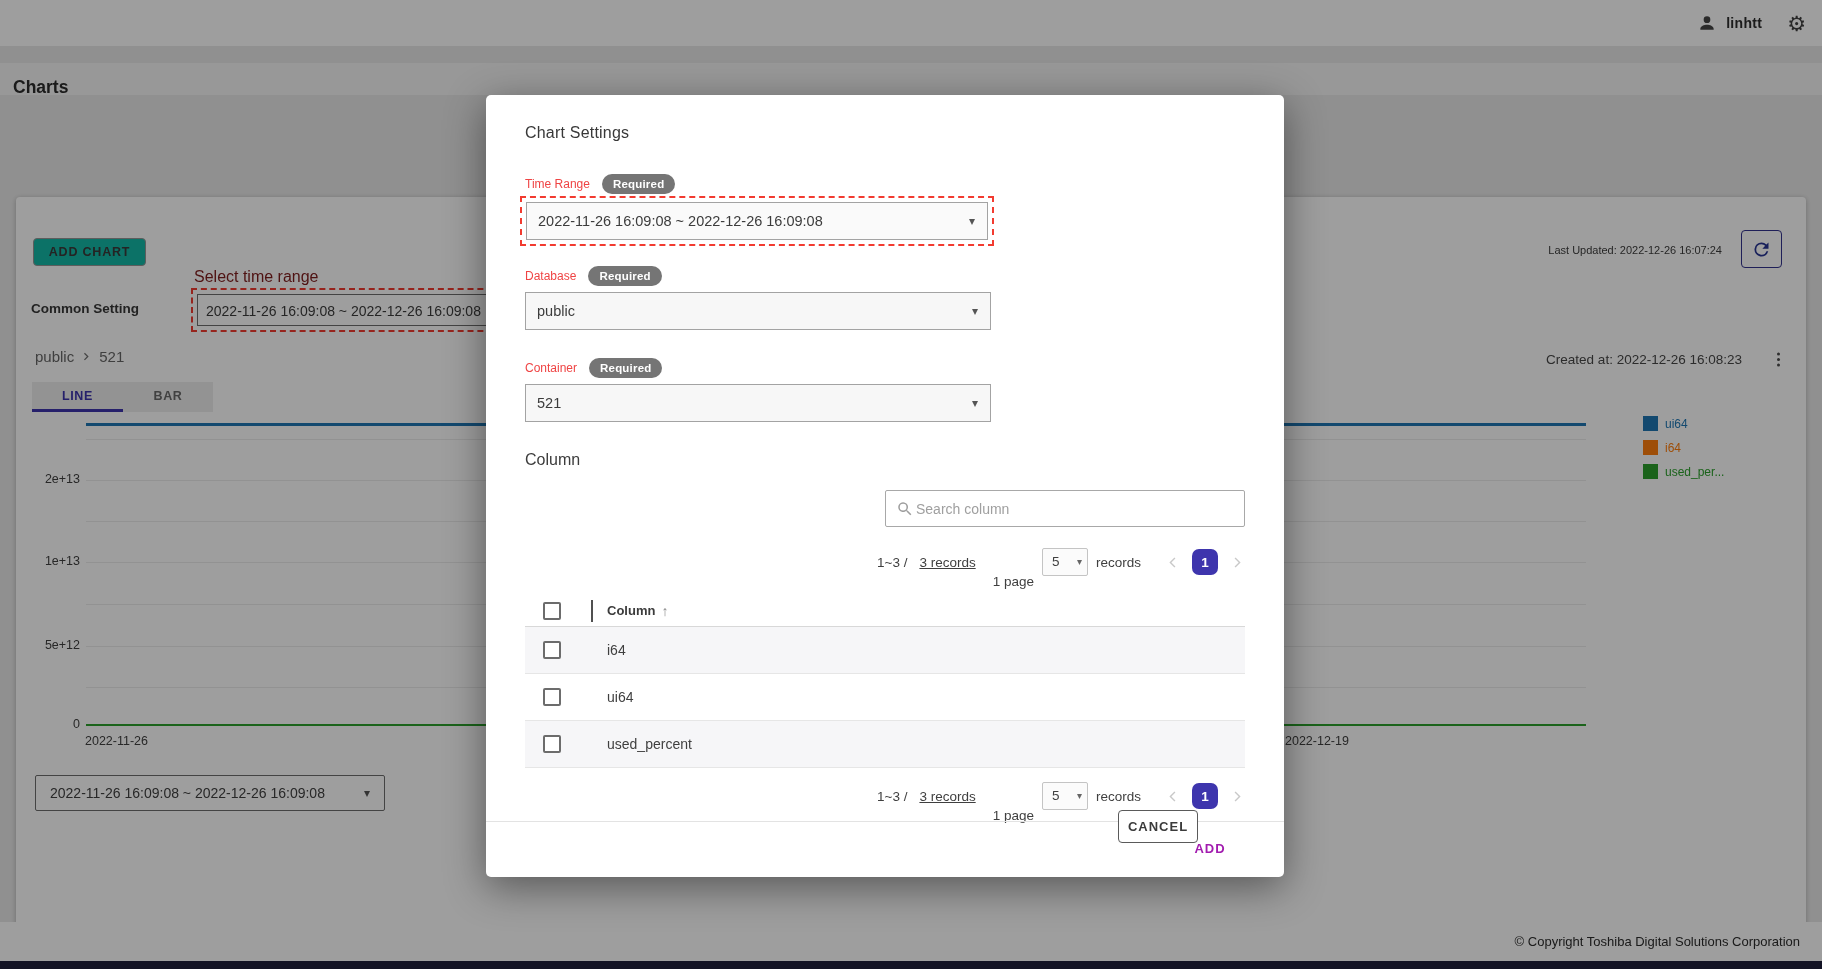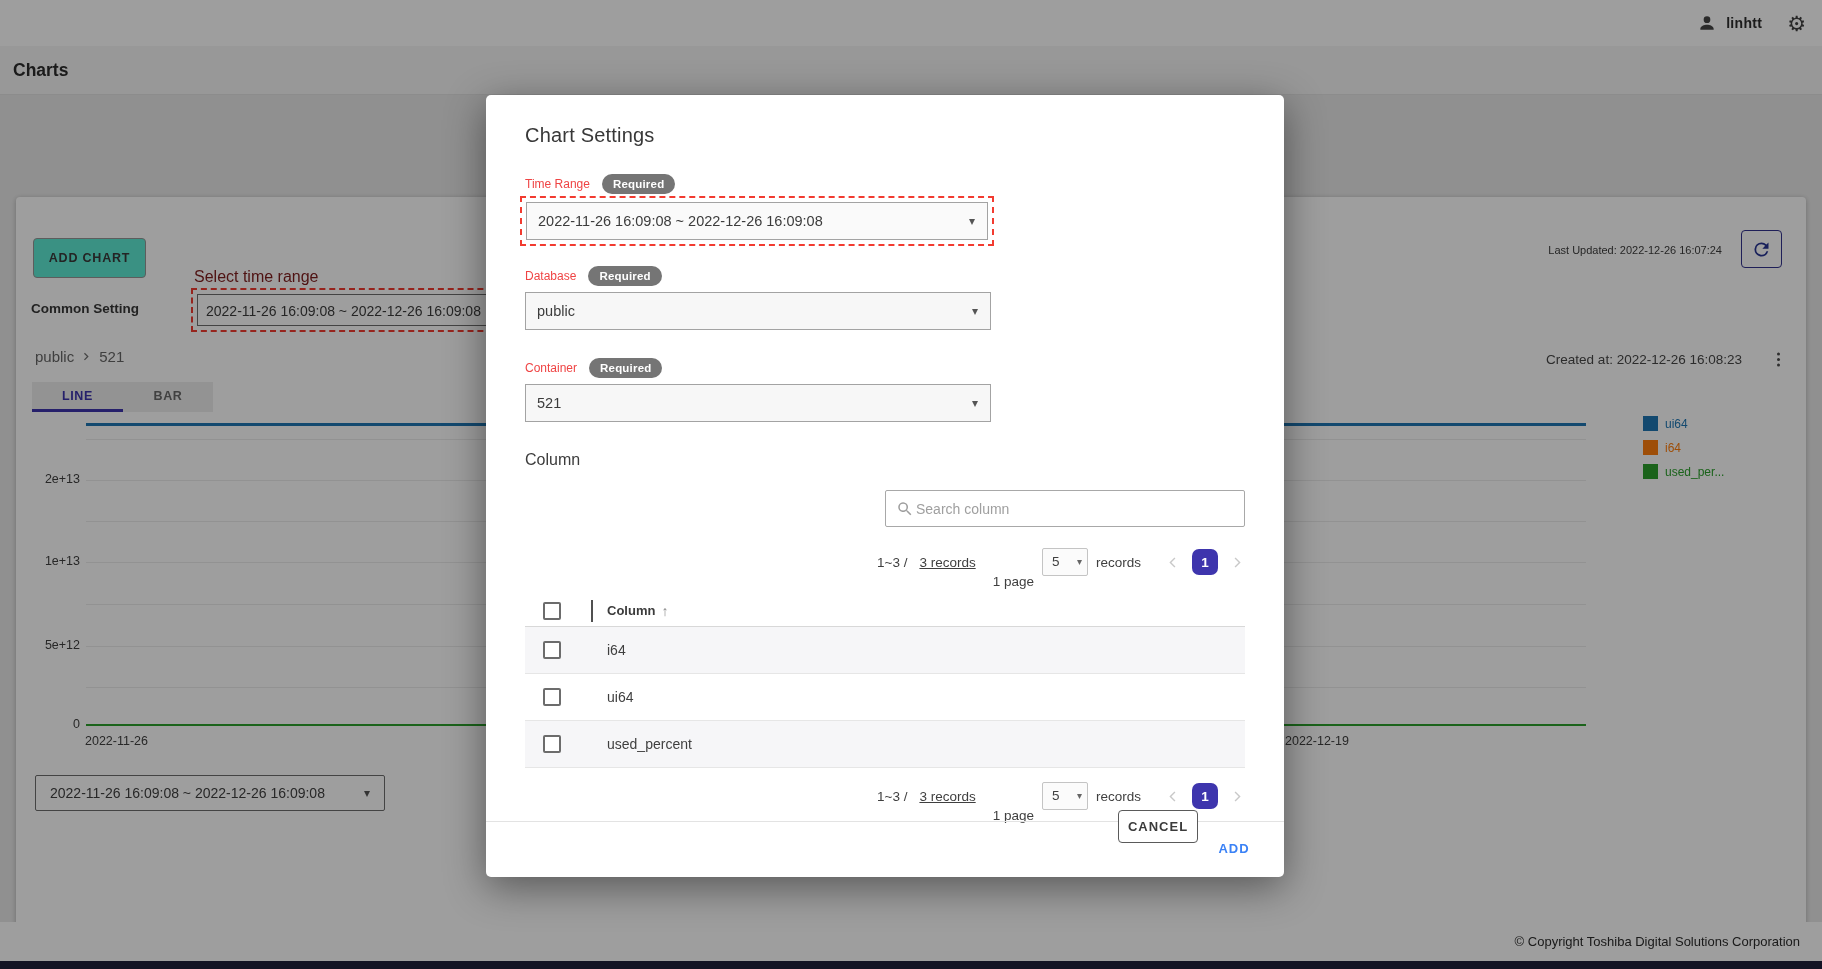--- a/index.html
+++ b/index.html
@@ -9,31 +9,31 @@
     font-family:"Liberation Sans","DejaVu Sans",sans-serif;
     background:#e9e9e9; color:#333;
   }
 
   
   .topbar { position:absolute; left:0; top:0; width:1822px; height:46px; background:#ffffff;
     display:flex; align-items:center; justify-content:flex-end; padding-right:16px; gap:9px; }
   .topbar .username { font-size:14px; font-weight:bold; color:#2e2e2e; letter-spacing:.3px; }
   .topbar .gear { font-size:21px; color:#3f3f3f; margin-left:16px; line-height:1; cursor:default; }
 
-  .pagehead { position:absolute; left:0; top:46px; width:1822px; height:49px; background:#f5f5f5;
+  .pagehead { position:absolute; left:0; top:63px; width:1822px; height:49px; background:#f5f5f5;
     border-bottom:1px solid #e2e2e2; }
   .pagehead .title { position:absolute; left:13px; top:0; line-height:49px; font-size:17.5px;
     font-weight:bold; color:#2d2d2d; }
 
   .content { position:absolute; left:0; top:95px; width:1822px; height:827px; background:#e9e9e9; }
 
   .card { position:absolute; left:16px; top:102px; width:1790px; height:742px; background:#ffffff;
     border-radius:4px; box-shadow:0 1px 5px rgba(0,0,0,.25); }
 
-  .add-btn { position:absolute; left:17px; top:41px; width:113px; height:40px; background:#5eead4;
+  .add-btn { position:absolute; left:17px; top:41px; width:113px; height:28px; background:#14b8a6;
     border:1px solid #979797; border-radius:4px; font-size:12.5px; font-weight:bold; color:#3a3a3a;
     letter-spacing:.8px; display:flex; align-items:center; justify-content:center; }
 
   .str-label { position:absolute; left:178px; top:71px; font-size:16px; color:#7f1d1d;text-align:center; }
 
   .bg-range-wrap { position:absolute; left:175px; top:91px; width:322px; height:44px;
     border:2px dashed #f23b30; }
   .bg-range-field { position:absolute; left:4px; top:4px; right:4px; bottom:4px; background:#fff;
     border:1px solid #6e6e6e; font-size:14px; color:#3c3c3c; line-height:32px; padding-left:8px;
     white-space:nowrap; overflow:hidden; }
@@ -72,21 +72,21 @@
 
   .footer-band { position:absolute; left:0; top:922px; width:1822px; height:39px; background:#ffffff; }
   .footer-band .copy { position:absolute; right:22px; top:0; line-height:39px; font-size:13px; color:#2c2c2c; }
   .footer-strip { position:absolute; left:0; top:961px; width:1822px; height:8px; background:#20203a; }
 
   
   .backdrop { position:absolute; left:0; top:0; width:1822px; height:969px; background:rgba(0,0,0,.38); z-index:5; }
   .modal { position:absolute; left:486px; top:95px; width:798px; height:782px; background:#fff;
     border-radius:5px; box-shadow:0 10px 40px rgba(0,0,0,.45); z-index:10; }
 
-  .m-title { position:absolute; left:39px; top:29px; font-size:20px; color:#383838; letter-spacing:.2px; }
+  .m-title { position:absolute; left:39px; top:29px; font-size:16px; color:#383838; letter-spacing:.2px; }
   .label-row { position:absolute; left:39px; display:flex; align-items:center; gap:12px; }
   .m-label { font-size:12px; color:#ef4444; }
   .req-badge { background:#757575; color:#fff; font-size:11.5px; font-weight:bold; padding:4px 11px;
     border-radius:11px; letter-spacing:.2px; }
 
   .m-dashed { position:absolute; left:34px; top:101px; width:474px; height:50px; border:2px dashed #f23b30; }
   .m-select { border:1px solid #a3a3a3; background:#f7f7f7; font-size:14.5px; color:#3c3c3c; }
   .m-select .val { position:absolute; left:11px; top:0; bottom:0; display:flex; align-items:center; }
   .m-select .caret { position:absolute; right:12px; top:50%; transform:translateY(-50%); color:#555; font-size:12px; }
   .m-select-inner { position:absolute; left:4px; top:4px; right:4px; bottom:4px; background:#fafafa; }
@@ -121,22 +121,22 @@
   .thead .sort { color:#8a8a8a; font-weight:normal; font-size:14px; }
   .trow { height:47px; display:flex; align-items:center; border-bottom:1px solid #e6e6e6; }
   .trow .rlabel { margin-left:46px; font-size:14px; color:#3f3f3f; }
   .trow.odd { background:#f6f6f8; }
   .cb { width:18px; height:18px; border:2px solid #6c6c6c; border-radius:2px; margin-left:18px; flex:none; background:#fff; }
 
   .m-divider { position:absolute; left:0; top:726px; width:798px; height:1px; background:#e3e3e3; }
   .cancel-btn { position:absolute; left:632px; top:715px; width:80px; height:33px; background:#fff;
     border:1px solid #5a5a5a; border-radius:4px; font-size:13px; font-weight:bold; color:#3b3b3b;
     letter-spacing:1px; display:flex; align-items:center; justify-content:center; }
-  .add-btn-m { position:absolute; left:716px; top:737px; width:64px; height:33px; font-size:13px;
-    font-weight:bold; color:#3b82f6; letter-spacing:1px; display:flex; align-items:center; justify-content:center; }
+  .add-btn-m { position:absolute; left:692px; top:737px; width:64px; height:33px; font-size:13px;
+    font-weight:bold; color:#a21caf; letter-spacing:1px; display:flex; align-items:center; justify-content:center; }
 </style>
 </head>
 <body>
 
 <div class="topbar">
   <span style="display:flex;">
     <svg width="20" height="20" viewBox="0 0 24 24">
         <path d="M12 12a4 4 0 1 0-4-4 4 4 0 0 0 4 4zm0 2c-3.33 0-8 1.67-8 5v1h16v-1c0-3.33-4.67-5-8-5z" fill="#454545"></path>
       </svg>
   </span>

